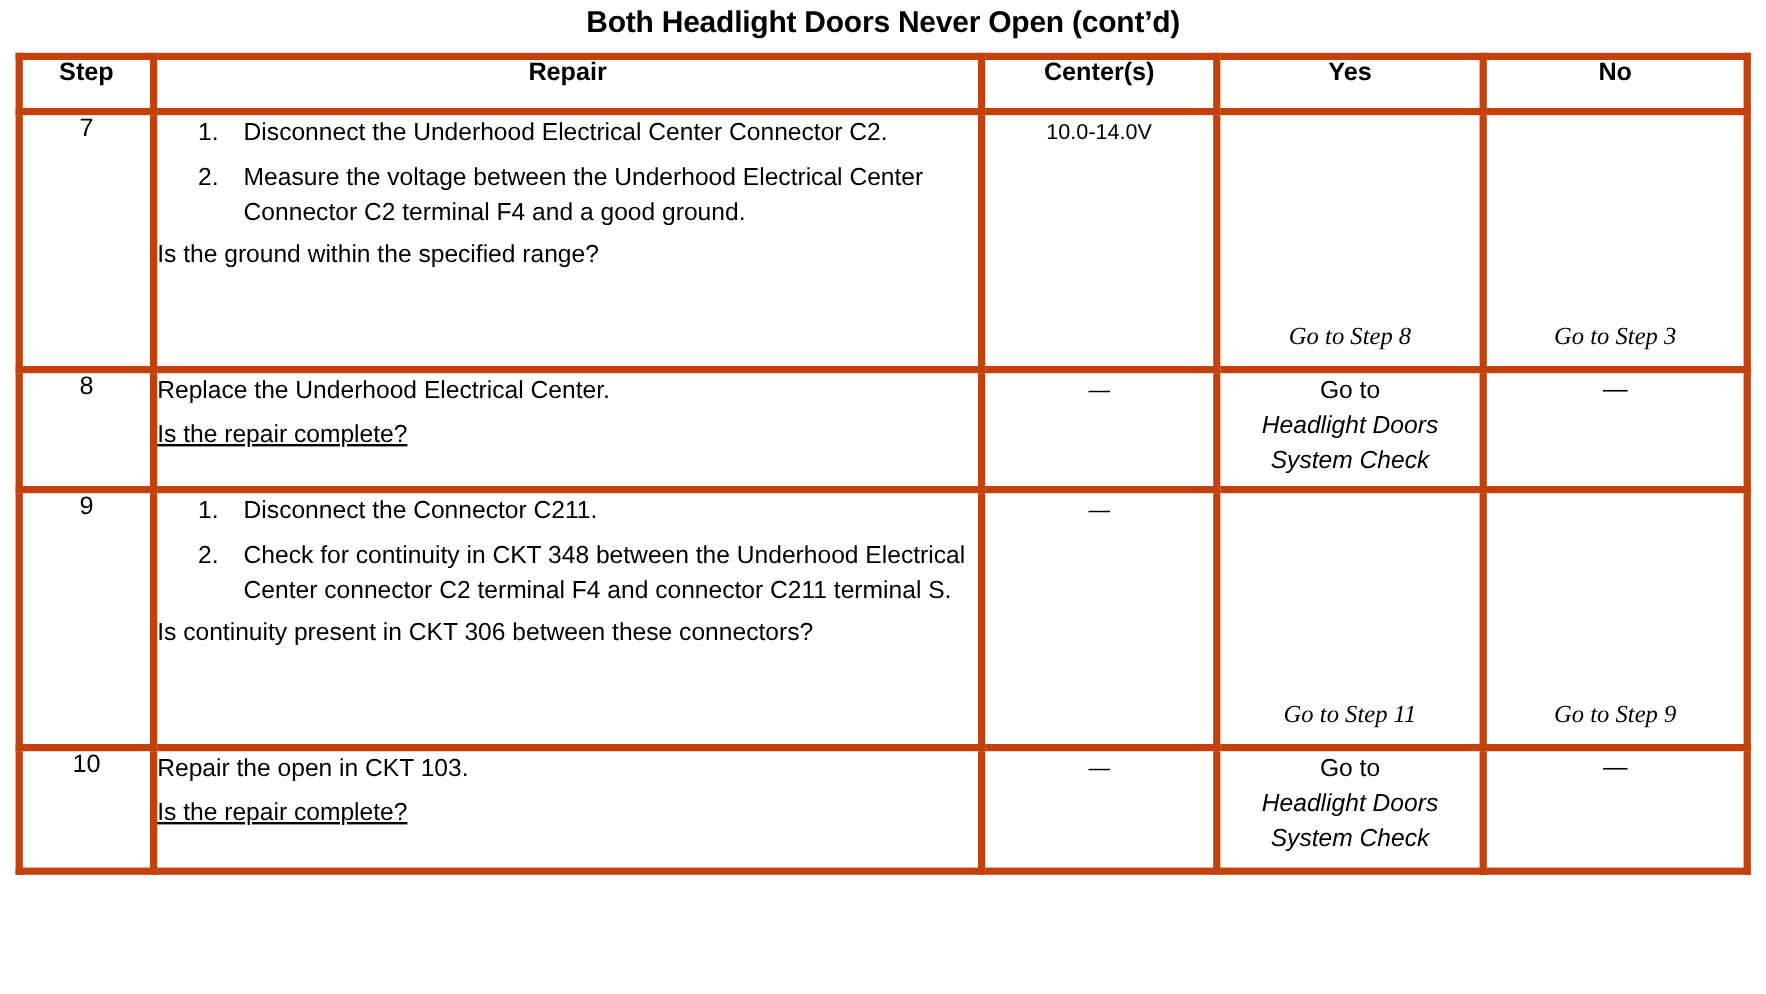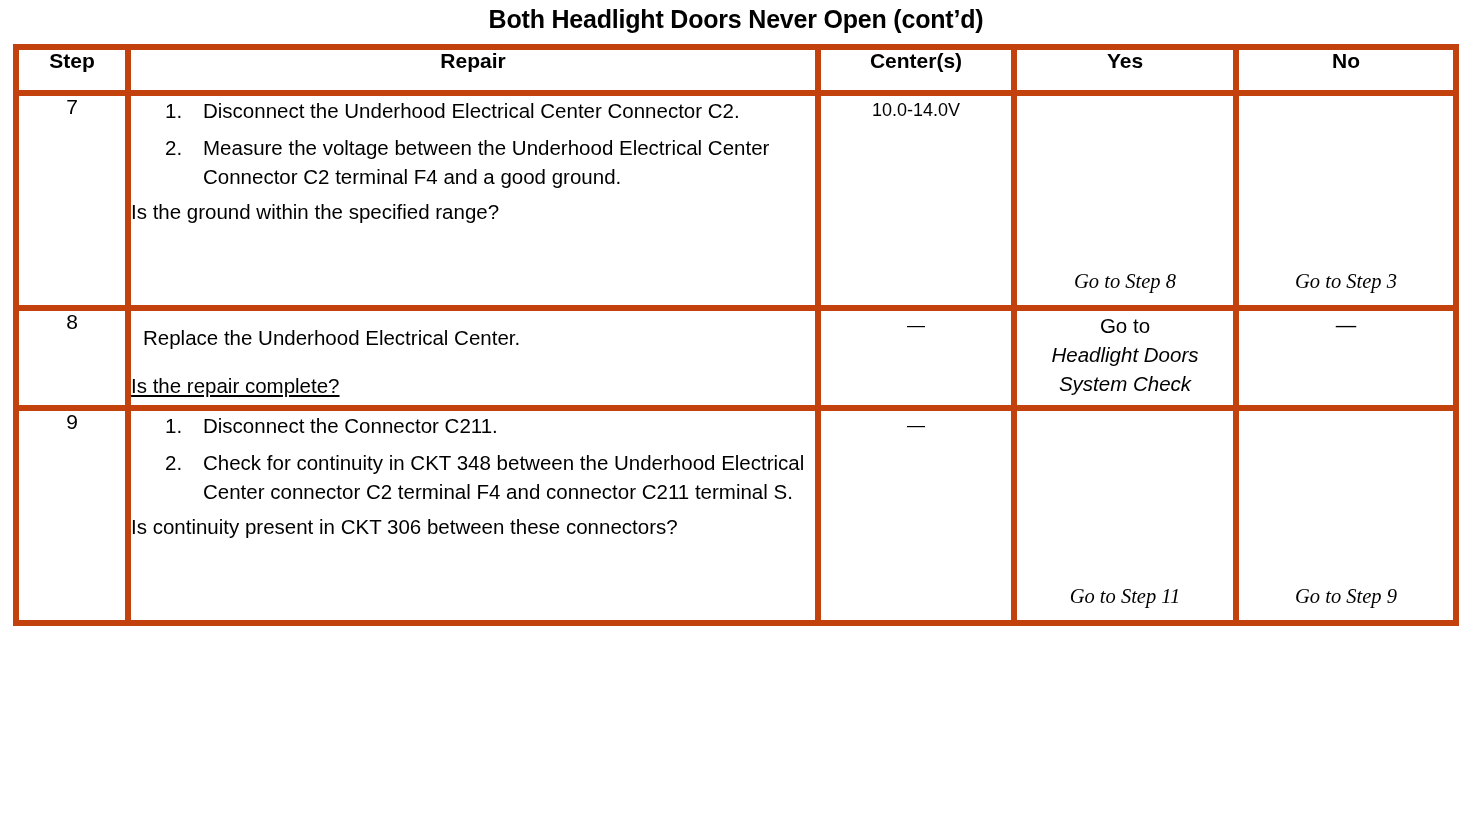--- a/index.html
+++ b/index.html
@@ -96,21 +96,21 @@
     margin-bottom: 8px;
   }
   ol.steps li:last-child { margin-bottom: 0; }
   ol.steps li .marker {
     position: absolute;
     left: 34px;
     top: 0;
   }
 
   .plain-line {
-    margin: 12px;
+    margin: 0;
   }
   .question {
     margin: 0;
   }
   .q-spaced { margin-top: 7px; text-decoration: underline; }
   .q-push   { margin-top: auto; padding-top: 6px; }
 
   
   td.value {
     text-align: center;
@@ -236,17 +236,34 @@
             <span class="ital">Go to Step 11</span>
           </div>
         </td>
         <td class="yesno bottom">
           <div class="goto-block">
             <span class="ital">Go to Step 9</span>
           </div>
         </td>
       </tr>
 
+      <tr style="height:103px;">
+        <td class="step">10</td>
+        <td class="action">
+          <div class="action-inner">
+            <p class="plain-line">Repair the open in CKT 103.</p>
+            <p class="question q-spaced">Is the repair complete?</p>
+          </div>
+        </td>
+        <td class="value dash">—</td>
+        <td class="yesno">
+          <div class="goto-block">
+            <span>Go to</span><br>
+            <span class="ital">Headlight Doors System Check</span>
+          </div>
+        </td>
+        <td class="yesno dash">—</td>
+      </tr>
 
 
     </tbody>
   </table>
 </div>
 
 </body></html>

